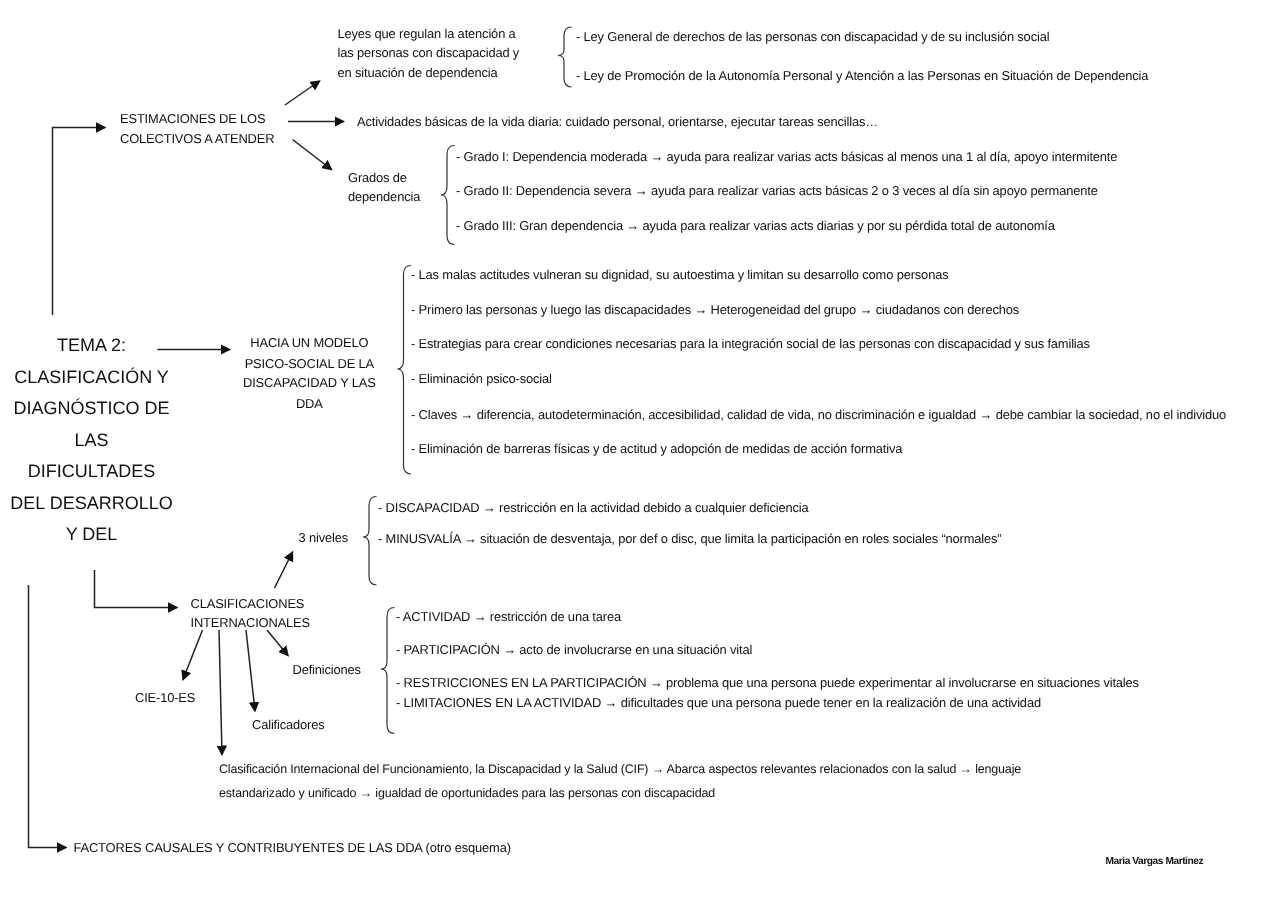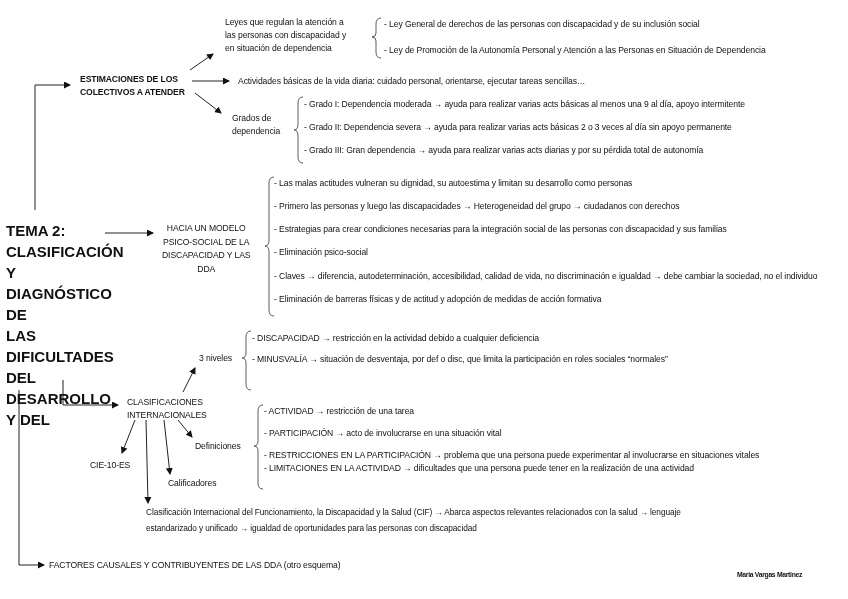--- a/index.html
+++ b/index.html
@@ -1,20 +1,20 @@
 <!DOCTYPE html>
 <html><head>
 <meta charset="utf-8">
 <style>
   html, body { margin:0; padding:0; background:#ffffff; }
   body { width:848px; height:599px; position:relative; overflow:hidden;
          font-family:"Liberation Sans", sans-serif; color:#111; }
   .t { position:absolute; font-size:8.6px; line-height:13px; white-space:nowrap; letter-spacing:-0.1px; }
-  .title { position:absolute; left:6px; top:220px; width:110px; 
-           font-weight:bold; font-size:15px; line-height:21px; }
+  .title { position:absolute; left:6px; top:220px; width:110px; text-align:center;
+           font-weight:normal; font-size:12px; line-height:21px; }
   svg.lines { position:absolute; left:0; top:0; width:848px; height:599px; pointer-events:none; }
   .sig { position:absolute; left:737px; top:571px; font-size:6.8px; font-weight:bold; letter-spacing:-0.3px; }
 </style>
 </head>
 <body>
 
 <svg class="lines" viewBox="0 0 848 599">
   <defs>
     <marker id="ah" markerWidth="7" markerHeight="7" refX="6" refY="3.5" orient="auto" markerUnits="userSpaceOnUse">
       <path d="M0,0 L7,3.5 L0,7 z" fill="#111"></path>
@@ -59,21 +59,21 @@
 <div class="title">
   <div>TEMA 2:</div>
   <div>CLASIFICACIÓN Y</div>
   <div>DIAGNÓSTICO DE</div>
   <div>LAS</div>
   <div>DIFICULTADES</div>
   <div>DEL DESARROLLO</div>
   <div>Y DEL</div>
 </div>
 
-<div class="t" style="left:80px;top:73px;font-weight:bold;">
+<div class="t" style="left:80px;top:73px;">
   <div>ESTIMACIONES DE LOS</div>
   <div>COLECTIVOS A ATENDER</div>
 </div>
 
 <div class="t" style="left:225px;top:16px;">
   <div>Leyes que regulan la atención a</div>
   <div>las personas con discapacidad y</div>
   <div>en situación de dependencia</div>
 </div>
 <div class="t" style="left:384px;top:18px;">
@@ -81,21 +81,21 @@
   <div>- Ley de Promoción de la Autonomía Personal y Atención a las Personas en Situación de Dependencia</div>
 </div>
 
 <div class="t" style="left:238px;top:75px;">Actividades básicas de la vida diaria: cuidado personal, orientarse, ejecutar tareas sencillas…</div>
 
 <div class="t" style="left:232px;top:112px;">
   <div>Grados de</div>
   <div>dependencia</div>
 </div>
 <div class="t" style="left:304px;top:98px;">
-  <div style="margin-bottom:10px">- Grado I: Dependencia moderada → ayuda para realizar varias acts básicas al menos una 9 al día, apoyo intermitente</div>
+  <div style="margin-bottom:10px">- Grado I: Dependencia moderada → ayuda para realizar varias acts básicas al menos una 1 al día, apoyo intermitente</div>
   <div style="margin-bottom:10px">- Grado II: Dependencia severa → ayuda para realizar varias acts básicas 2 o 3 veces al día sin apoyo permanente</div>
   <div>- Grado III: Gran dependencia → ayuda para realizar varias acts diarias y por su pérdida total de autonomía</div>
 </div>
 
 <div class="t" style="left:162px;top:222px;line-height:13.5px;text-align:center;">
   <div>HACIA UN MODELO</div>
   <div>PSICO-SOCIAL DE LA</div>
   <div>DISCAPACIDAD Y LAS</div>
   <div>DDA</div>
 </div>

